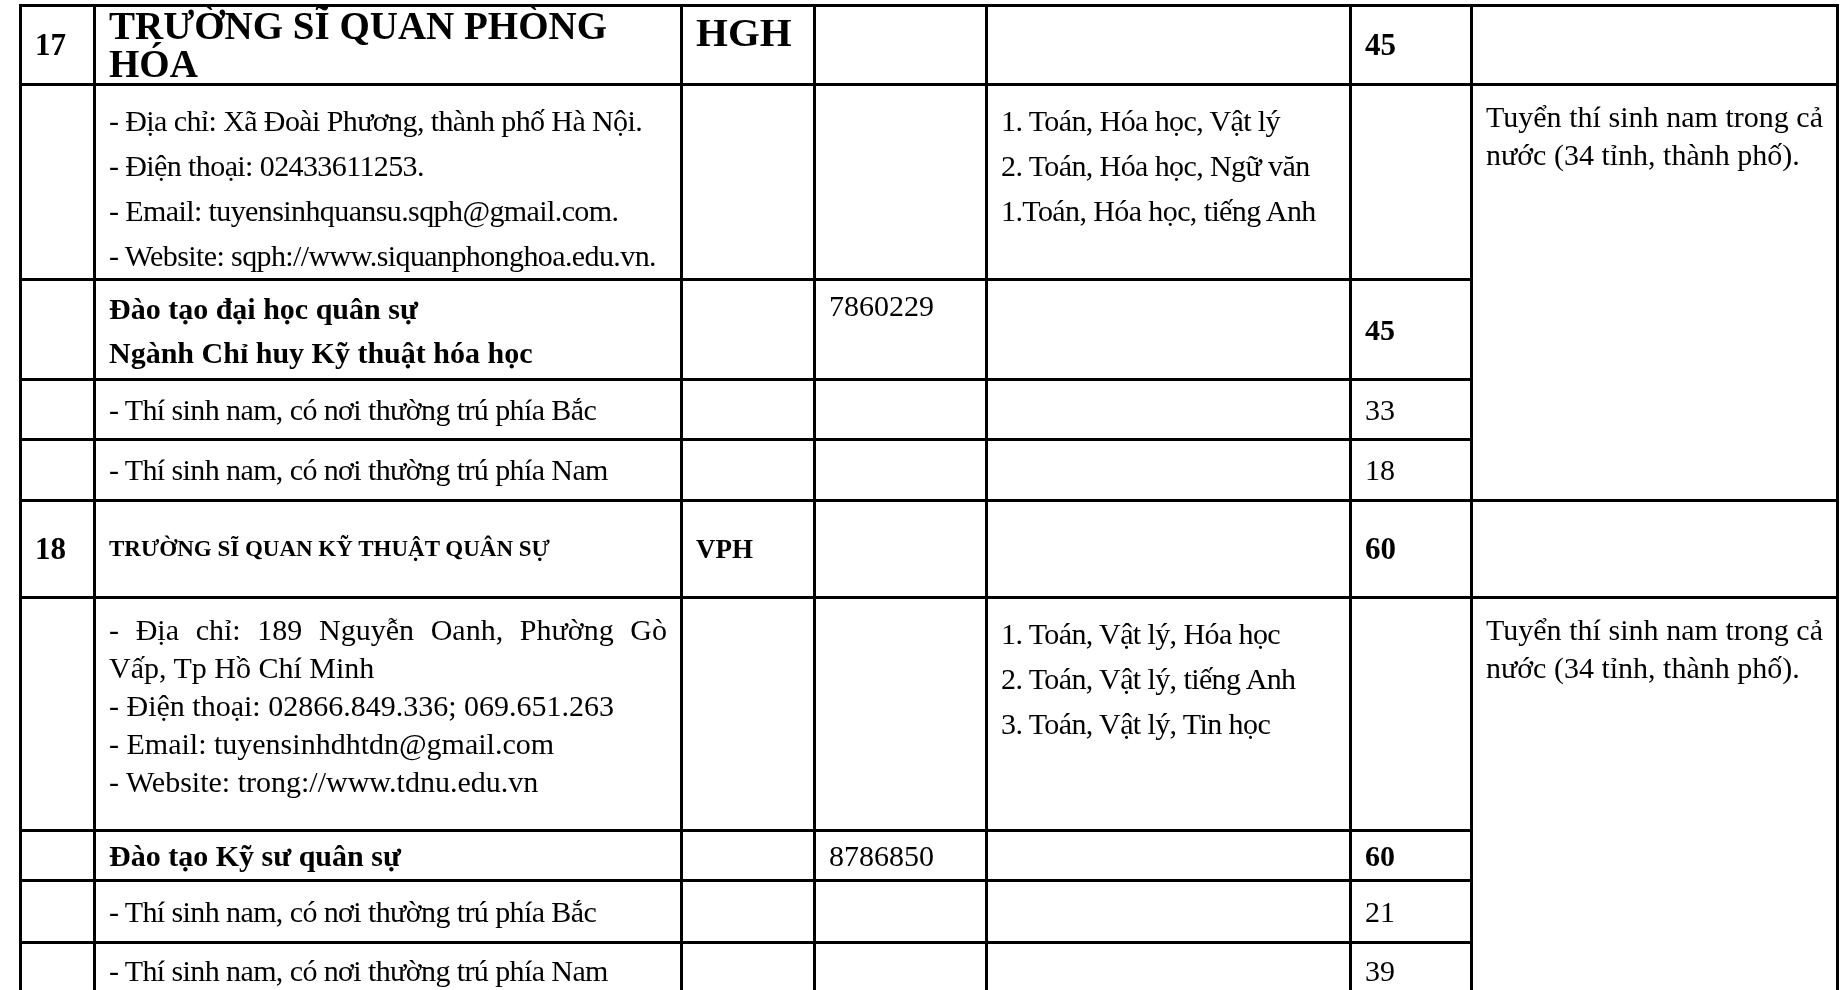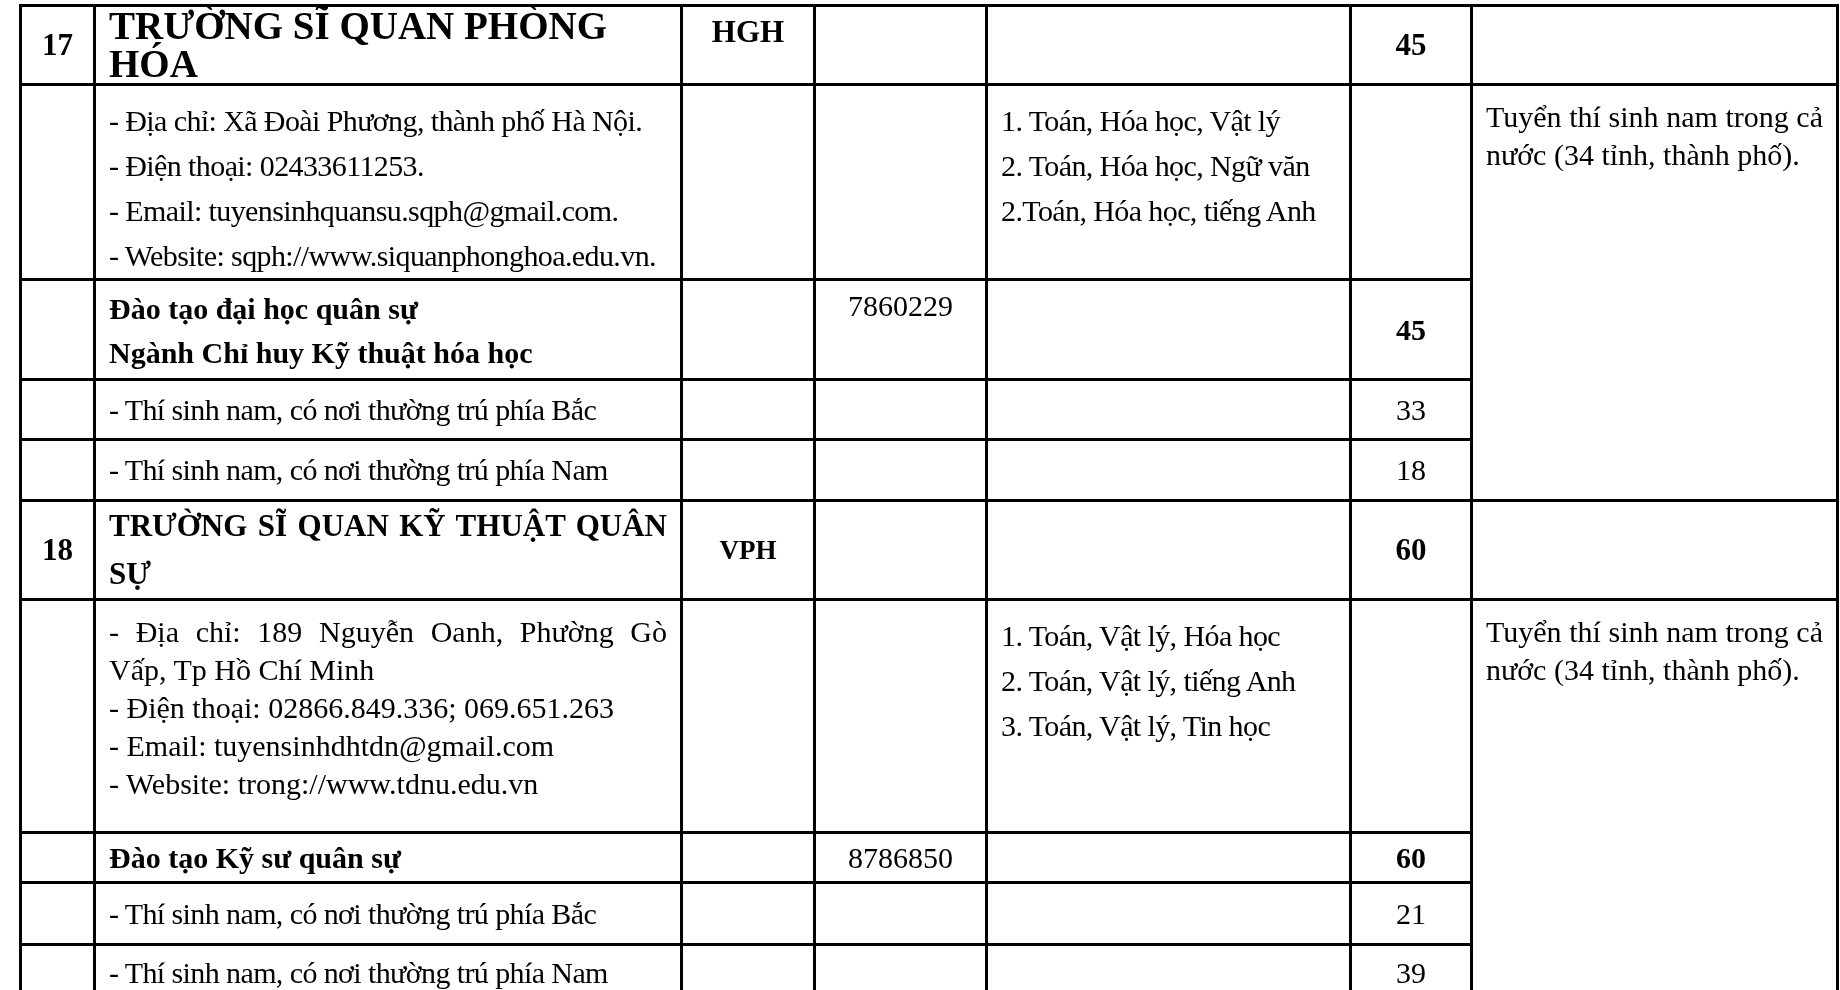--- a/index.html
+++ b/index.html
@@ -8,21 +8,21 @@
   table.doc {
     position: absolute; left: 19px; top: 4px;
     border-collapse: collapse; table-layout: fixed;
     width: 1817px;
   }
   table.doc td {
     border: 3px solid #000; padding: 0 13px; vertical-align: top;
     font-size: 30px; line-height: 38px; overflow: hidden;
   }
   .b { font-weight: bold; }
-  .c { text-align: center; }
+  .c { }
   .vm { vertical-align: middle !important; }
   .just { text-align: justify; text-align-last: left; }
   .pt { padding-top: 12px !important; margin-top: 40px; }
   .tight { letter-spacing: -0.6px; }
   .contact18 div { line-height: 38px; }
 </style>
 </head>
 <body>
 
 <table class="doc">
@@ -33,41 +33,41 @@
     <col style="width:172px">
     <col style="width:364px">
     <col style="width:121px">
     <col style="width:366px">
   </colgroup>
 
   <tbody>
       <tr style="height:61px">
     <td class="b c vm" style="font-size:31px">17</td>
     <td class="b vm" style="font-size:39px">TRƯỜNG SĨ QUAN PHÒNG HÓA</td>
-    <td class="b c" style="font-size:31px;padding-top:6px">HGH</td>
+    <td class="b c" style="font-size:41px;padding-top:6px">HGH</td>
     <td></td>
     <td></td>
     <td class="b c vm" style="font-size:31px">45</td>
     <td></td>
   </tr>
 
   <tr style="height:192px">
     <td></td>
     <td class="pt tight" style="line-height:45px">
       <div>- Địa chỉ: Xã Đoài Phương, thành phố Hà Nội.</div>
       <div>- Điện thoại: 02433611253.</div>
       <div>- Email: tuyensinhquansu.sqph@gmail.com.</div>
       <div>- Website: sqph://www.siquanphonghoa.edu.vn.</div>
     </td>
     <td></td>
     <td></td>
     <td class="pt tight" style="line-height:45px">
       <div>1. Toán, Hóa học, Vật lý</div>
       <div>2. Toán, Hóa học, Ngữ văn</div>
-      <div>2.Toán, Hóa học, tiếng Anh</div>
+      <div>1.Toán, Hóa học, tiếng Anh</div>
     </td>
     <td></td>
     <td rowspan="4" class="pt just" style="line-height:38px">Tuyển thí sinh nam trong cả nước (34 tỉnh, thành phố).</td>
   </tr>
 
   <tr style="height:100px">
     <td></td>
     <td class="b" style="padding-top:6px;line-height:44px">
       <div>Đào tạo đại học quân sự</div>
       <div>Ngành Chỉ huy Kỹ thuật hóa học</div>
@@ -91,21 +91,21 @@
     <td></td>
     <td class="vm tight">- Thí sinh nam, có nơi thường trú phía Nam</td>
     <td></td>
     <td></td>
     <td></td>
     <td class="c vm">18</td>
   </tr>
 
   <tr style="height:97px">
     <td class="b c vm" style="font-size:31px">18</td>
-    <td class="b vm just" style="font-size:31px;line-height:48px">TRƯỜNG SĨ QUAN KỸ THUẬT QUÂN SỰ</td>
+    <td class="b vm just" style="font-size:23px;line-height:34px">TRƯỜNG SĨ QUAN KỸ THUẬT QUÂN SỰ</td>
     <td class="b c vm" style="font-size:27px">VPH</td>
     <td></td>
     <td></td>
     <td class="b c vm" style="font-size:31px">60</td>
     <td></td>
   </tr>
 
   <tr style="height:233px">
     <td></td>
     <td class="pt just contact18" style="padding-top:10px">

